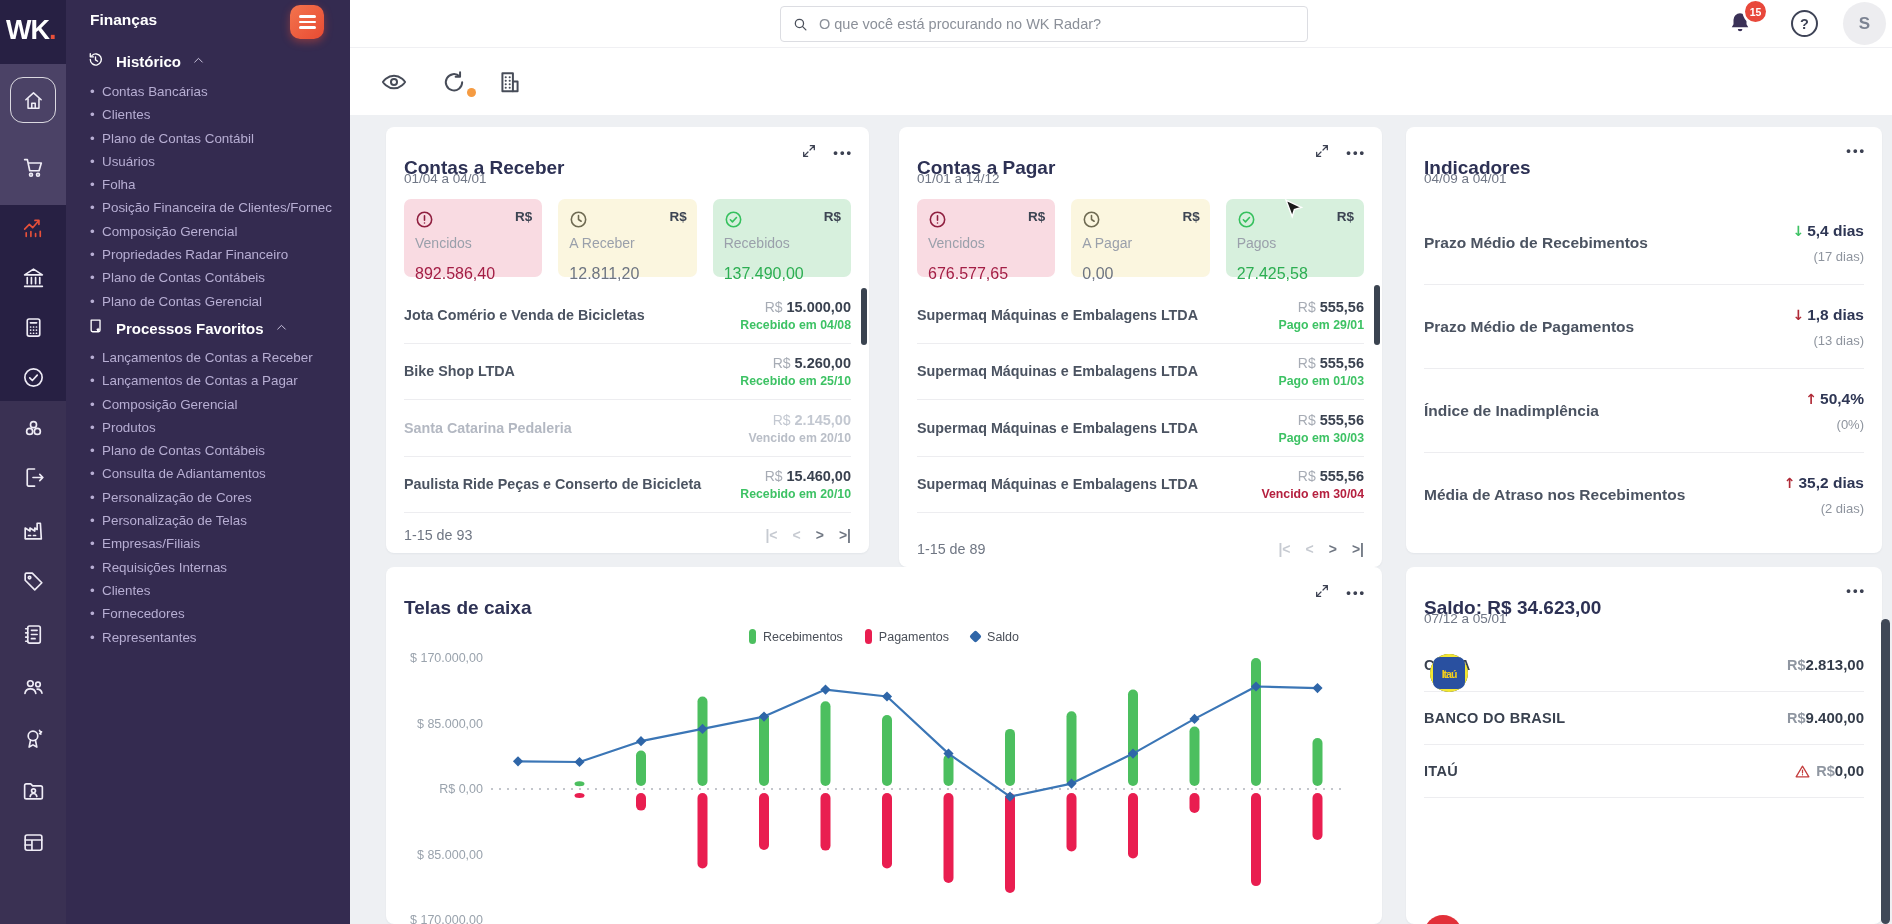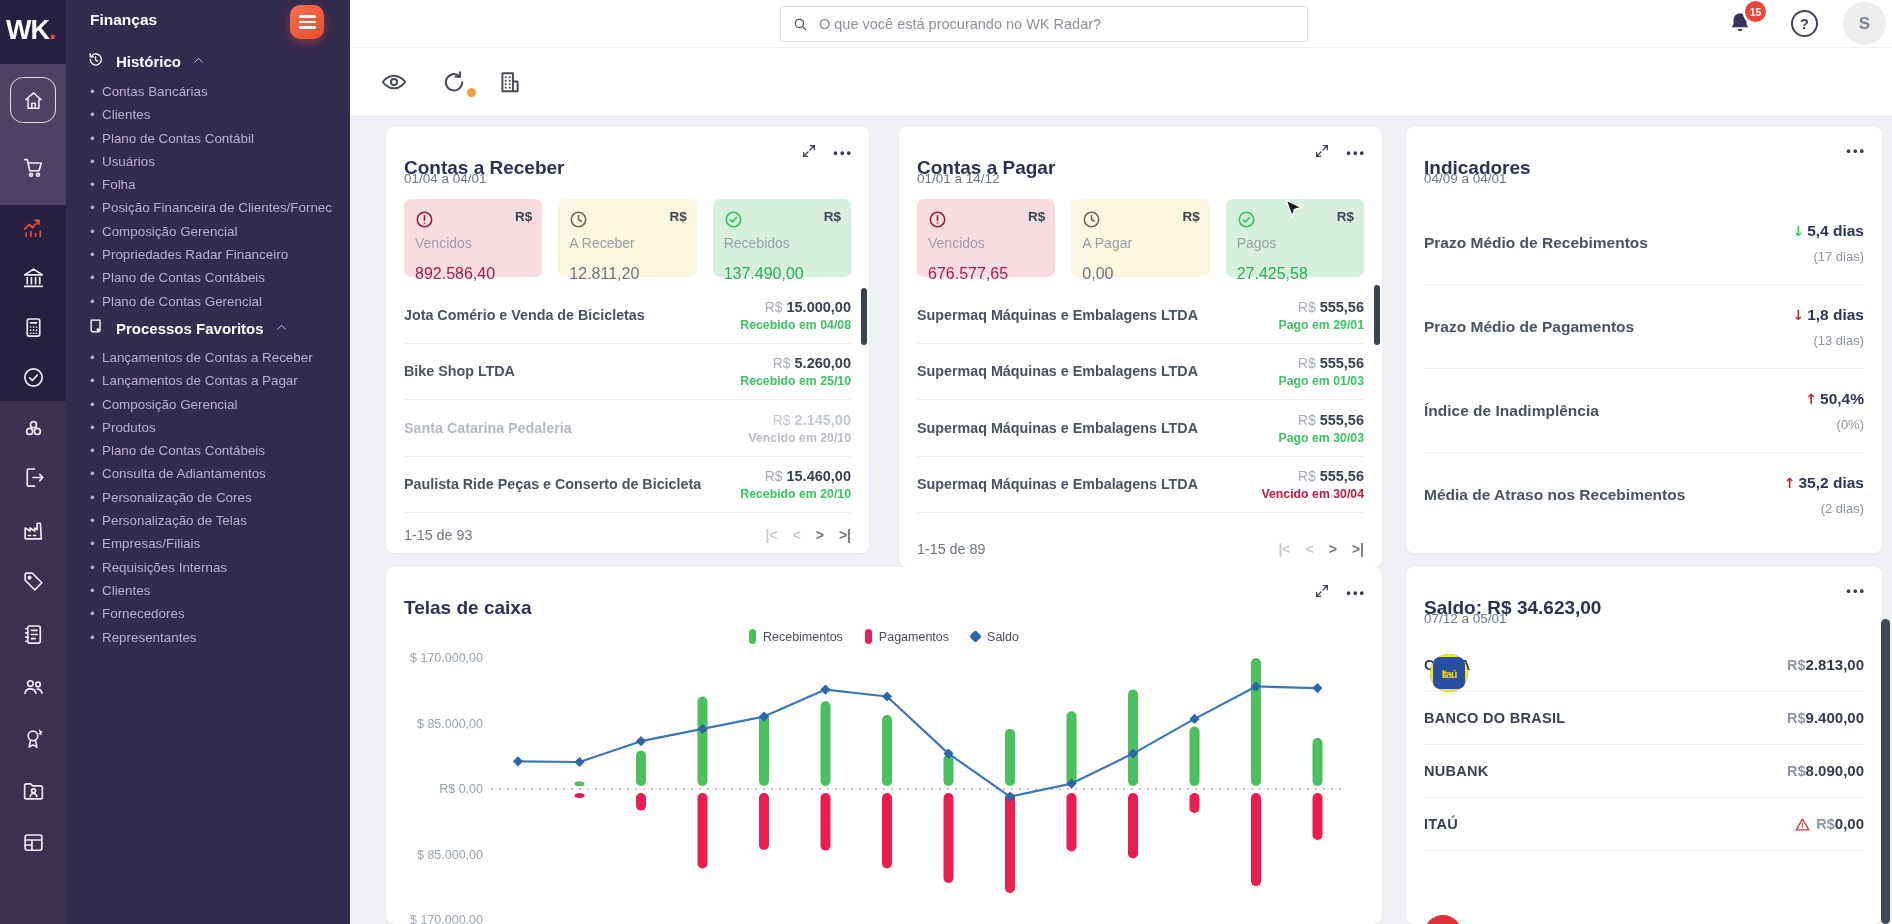--- a/index.html
+++ b/index.html
@@ -608,31 +608,20 @@
               </svg>
             </span>
             <span class="nm">BANCO DO BRASIL</span>
             <span class="val">
               <span><span class="cur">R$</span><span class="num">9.400,00</span></span>
             </span>
           </div>
           <div class="acct">
             <span class="logo">
               <svg viewBox="0 0 38 38">
-                <text x="19" y="25" text-anchor="middle" font-size="18" font-weight="bold" fill="#7d1dd1" font-family="Liberation Sans,sans-serif">nu</text>
-              </svg>
-            </span>
-            <span class="nm">NUBANK</span>
-            <span class="val">
-              <span><span class="cur">R$</span><span class="num">8.090,00</span></span>
-            </span>
-          </div>
-          <div class="acct">
-            <span class="logo">
-              <svg viewBox="0 0 38 38">
                 <rect x="3" y="3" width="32" height="32" rx="7" fill="#2950a0"></rect>
                 <text x="19" y="23.5" text-anchor="middle" font-size="10.5" font-weight="bold" fill="#f7d117" font-family="Liberation Sans,sans-serif">Itaú</text>
               </svg>
             </span>
             <span class="nm">ITAÚ</span>
             <span class="val">
               <svg width="17" height="17" viewBox="0 0 24 24" fill="none" stroke="#c43d3d" stroke-width="1.8" stroke-linejoin="round" stroke-linecap="round">
                 <path d="M12 4.5 3 19.5h18L12 4.5Z"></path>
                 <path d="M12 10v4M12 16.6v.1"></path>
               </svg>

